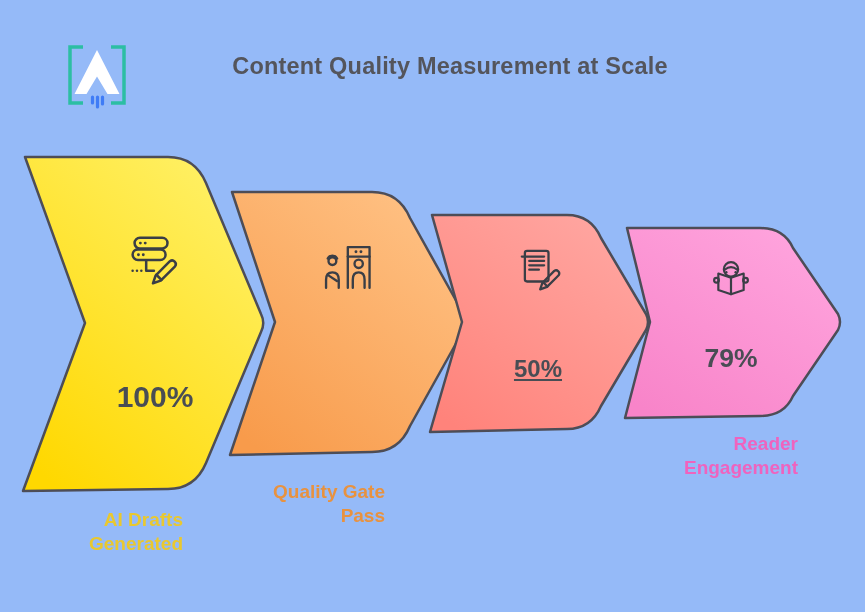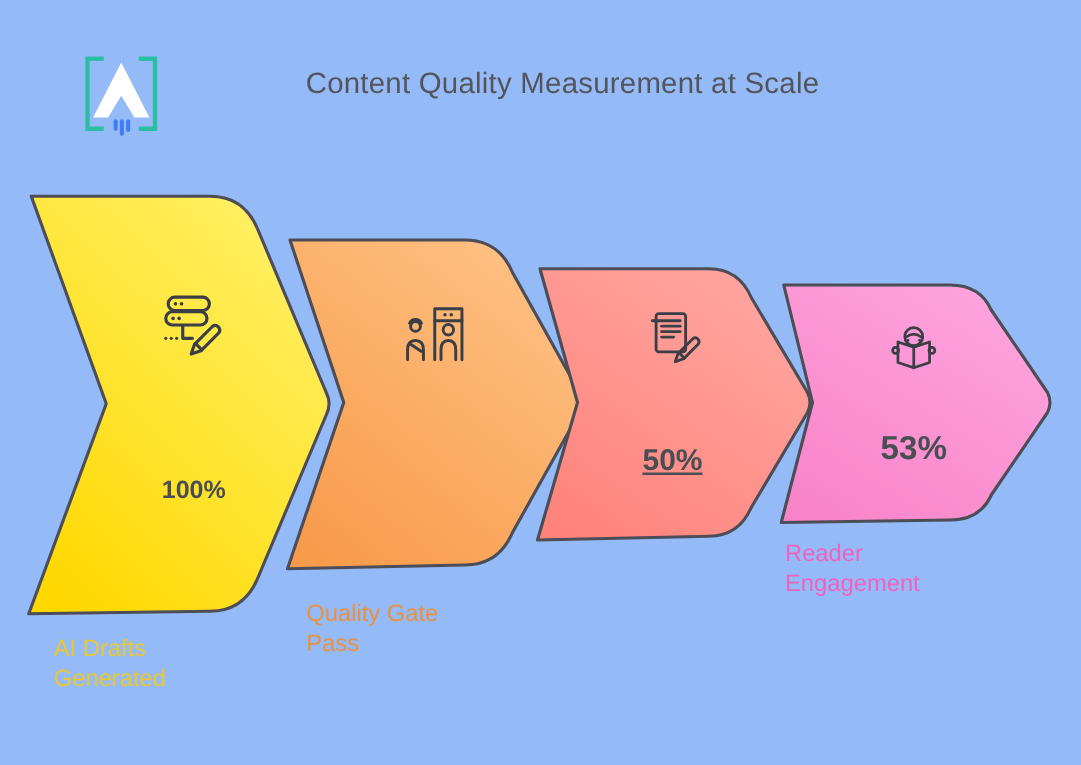--- a/index.html
+++ b/index.html
@@ -2,39 +2,39 @@
 <html><head>
 <meta charset="utf-8">
 <style>
   html,body{margin:0;padding:0;}
   .canvas{
     position:relative;width:865px;height:612px;background:#95BAF8;overflow:hidden;
     font-family:"Liberation Sans",sans-serif;
   }
   .title{
     position:absolute;left:200px;top:53px;width:500px;text-align:center;
-    font-size:23.5px;font-weight:normal;color:#54555C;letter-spacing:.2px;
+    font-size:23.5px;font-weight:bold;color:#54555C;letter-spacing:.2px;
   }
   .logo{position:absolute;left:62px;top:40px;width:70px;height:70px;}
   .stage-svg{position:absolute;}
   .svg-s1{left:18px;top:152px;}
   .svg-s2{left:227px;top:188px;}
   .svg-s3{left:427px;top:211px;}
   .svg-s4{left:622px;top:224px;}
   .icon{position:absolute;}
   .icon-s1{left:121px;top:230px;width:62px;height:62px;}
   .icon-s2{left:317px;top:238px;width:58px;height:58px;}
   .icon-s3{left:510px;top:243px;width:56px;height:56px;}
   .icon-s4{left:704px;top:255px;width:54px;height:54px;}
   .pct{position:absolute;text-align:center;font-weight:bold;color:#494D54;line-height:1;}
-  .pct-s1{left:95px;top:382px;width:120px;font-size:20px;}
+  .pct-s1{left:95px;top:382px;width:120px;font-size:30px;}
   .pct-s2{left:285px;top:369px;width:120px;font-size:29px;}
   .pct-s3{left:478px;top:357px;width:120px;font-size:24px;text-decoration:underline;}
   .pct-s4{left:671px;top:345px;width:120px;font-size:26.5px;}
-  .stage-label{position:absolute;text-align:left;font-size:19px;font-weight:400;line-height:1.27;}
+  .stage-label{position:absolute;text-align:right;font-size:19px;font-weight:700;line-height:1.27;}
   .label-s1{left:43px;top:508px;width:140px;color:#E9C82F;}
   .label-s2{left:245px;top:480px;width:140px;color:#E8923F;}
   .label-s3{left:449px;top:456px;width:140px;color:#EA5D4D;}
   .label-s4{left:628px;top:432px;width:170px;color:#EF63BE;}
   .icon-stroke{fill:none;stroke:#3A3E46;stroke-width:2.6;stroke-linecap:round;stroke-linejoin:round;}
   .icon-dot{fill:#3A3E46;stroke:none;}
 </style>
 </head>
 <body>
 
@@ -145,19 +145,19 @@
       <path d="M32 27 V46.5"></path>
       <circle cx="14.8" cy="30" r="2.8"></circle>
       <circle cx="49.2" cy="30" r="2.8"></circle>
     </g>
     <circle class="icon-dot" cx="26.5" cy="20.5" r="1.4"></circle>
       <circle class="icon-dot" cx="37.5" cy="20.5" r="1.4"></circle>
   </svg>
 
   <div class="pct pct-s1">100%</div>
   <div class="pct pct-s3">50%</div>
-  <div class="pct pct-s4">53%</div>
+  <div class="pct pct-s4">79%</div>
 
   <div class="stage-label label-s2">Quality Gate Pass</div>
   <div class="stage-label label-s1">AI Drafts Generated</div>
   <div class="stage-label label-s4">Reader Engagement</div>
 
 </div>
 
 </body></html>

